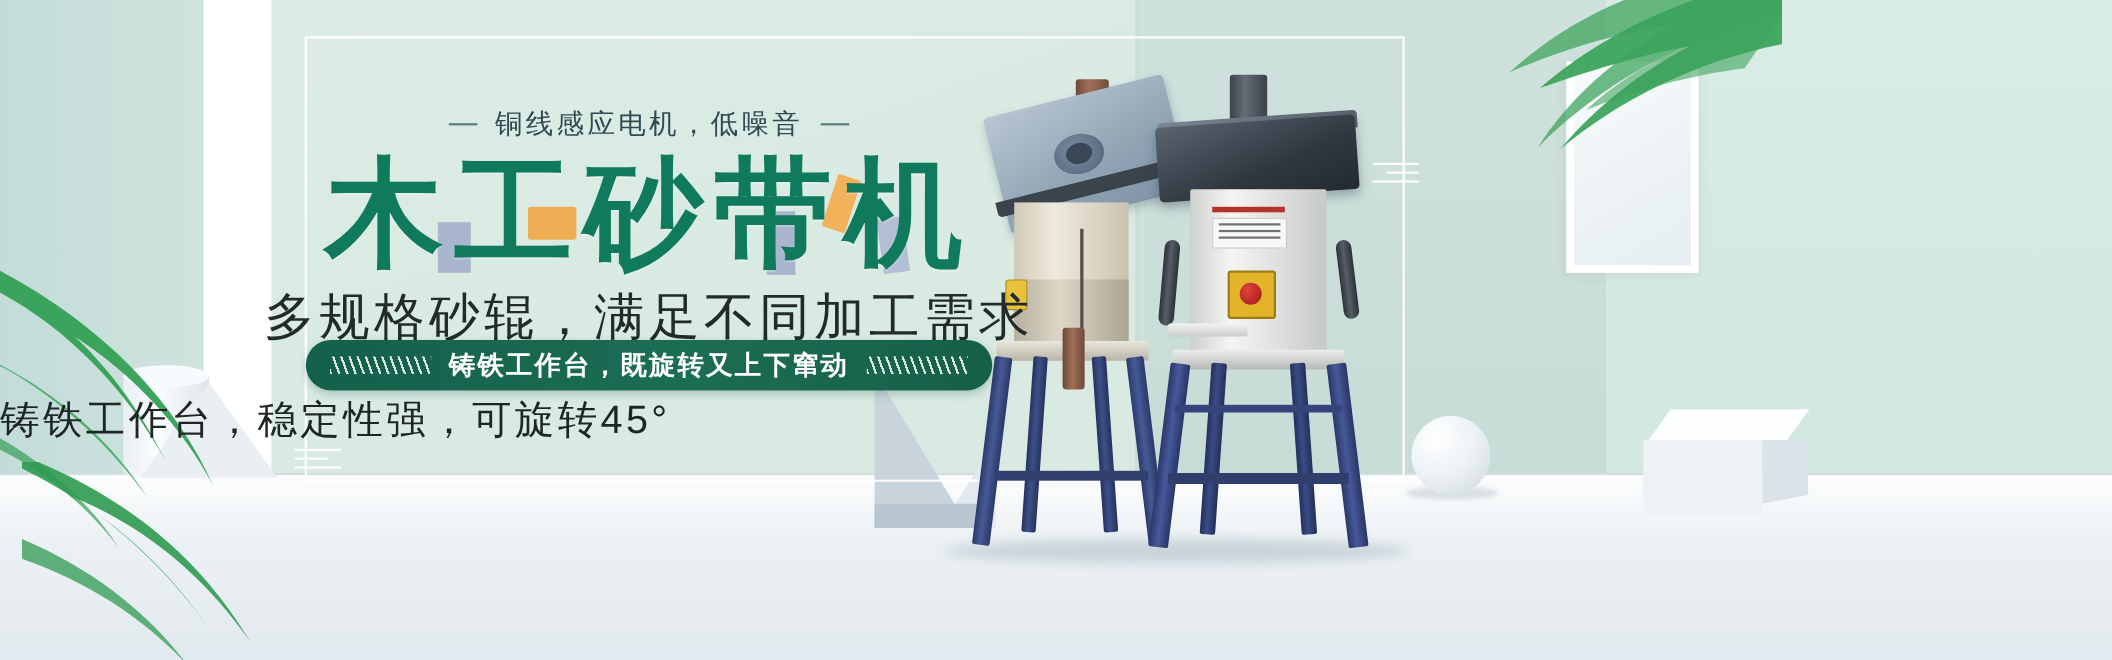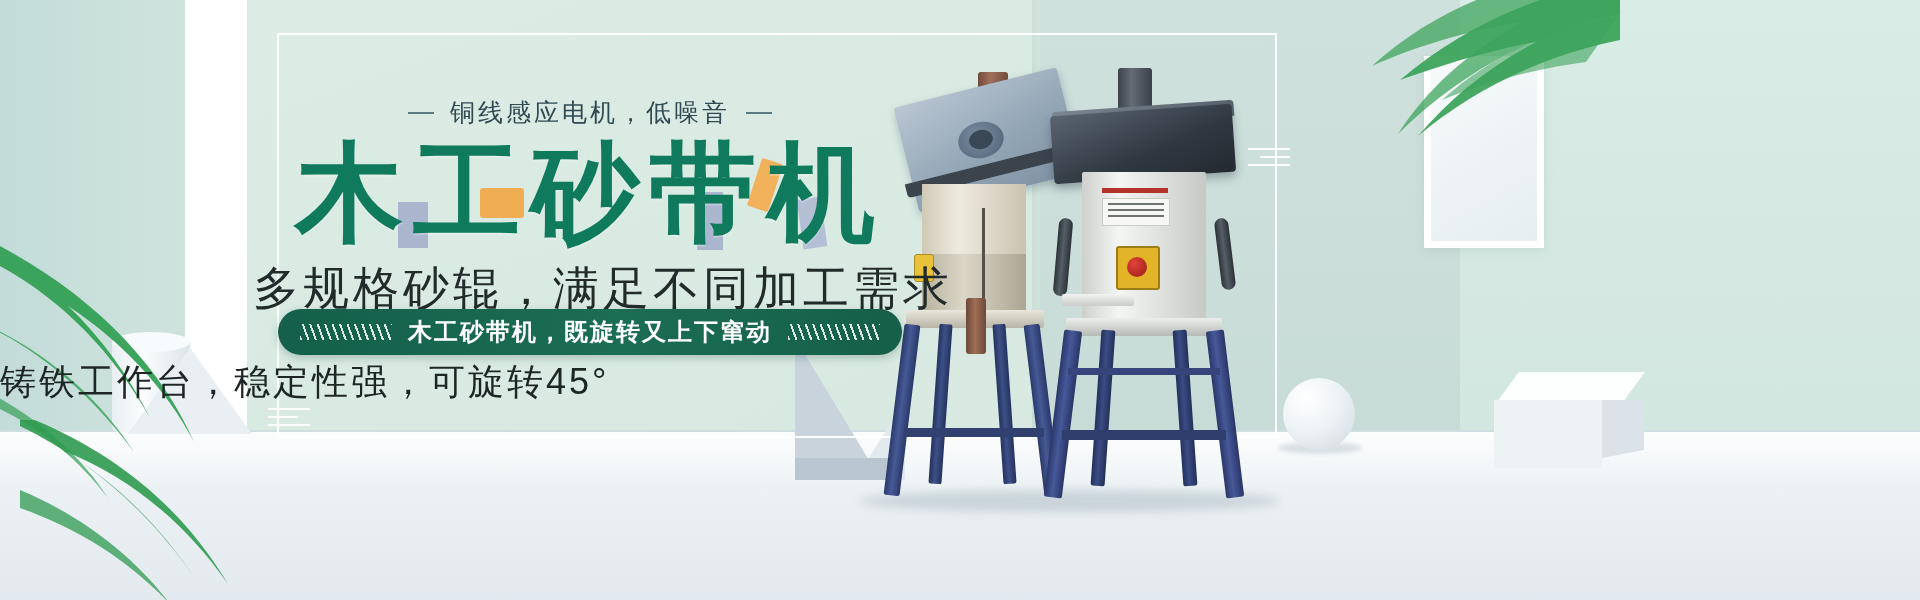--- a/index.html
+++ b/index.html
@@ -128,27 +128,27 @@
   .title-deco span{position:absolute;display:block;}
   .d1{left:398px;top:62px;width:30px;height:46px;background:#a9b6cd;}
   .d2{left:697px;top:52px;width:26px;height:58px;background:#a9b6cd;}
   .d3{left:754px;top:20px;width:22px;height:50px;background:#f2b25c;transform:rotate(18deg);border-radius:2px;}
   .d4{left:800px;top:58px;width:24px;height:50px;background:#b3bfd4;transform:rotate(-8deg);}
   .d5{left:480px;top:48px;width:44px;height:30px;background:#f0ae54;border-radius:3px;}
 
   .title{
     position:relative;font-size:108px;line-height:1;font-weight:700;
     color:#0f7a5c;letter-spacing:10px;
-    font-family:Liberation Serif, serif;
+    font-family:Liberation Sans, sans-serif;
     text-shadow:0 2px 0 rgba(255,255,255,.25);
   }
 
   .subtitle{
     position:absolute;left:0;top:258px;width:1180px;text-align:center;
-    font-size:46px;color:#222b2a;letter-spacing:4px;font-weight:400;margin-left:13px;
+    font-size:46px;color:#222b2a;letter-spacing:4px;font-weight:400;
   }
 
   .pill-row{position:absolute;left:0;top:309px;width:1180px;display:flex;justify-content:center;}
   .pill{
     display:flex;align-items:center;gap:16px;
     background:linear-gradient(90deg,#14604a,#1b6d54 55%,#165f49);
     color:#ffffff;border-radius:26px;height:46px;padding:0 22px;
     font-size:24px;letter-spacing:2px;white-space:nowrap;font-weight:700;
     box-shadow:0 3px 8px rgba(20,70,55,.25);
   }
@@ -312,21 +312,21 @@
         <span class="d4"></span>
       </div>
       <div class="title">木工砂带机</div>
     </div>
 
     <div class="subtitle">多规格砂辊，满足不同加工需求</div>
 
     <div class="pill-row">
       <div class="pill">
         <span class="hatch"></span>
-        <span>木工砂带机，既旋转又上下窜动</span>
+        <span>铸铁工作台，既旋转又上下窜动</span>
         <span class="hatch"></span>
       </div>
     </div>
 
     <div class="footline">铸铁工作台，稳定性强，可旋转45°</div>
   </div>
 
 </div>
 
 </body></html>

